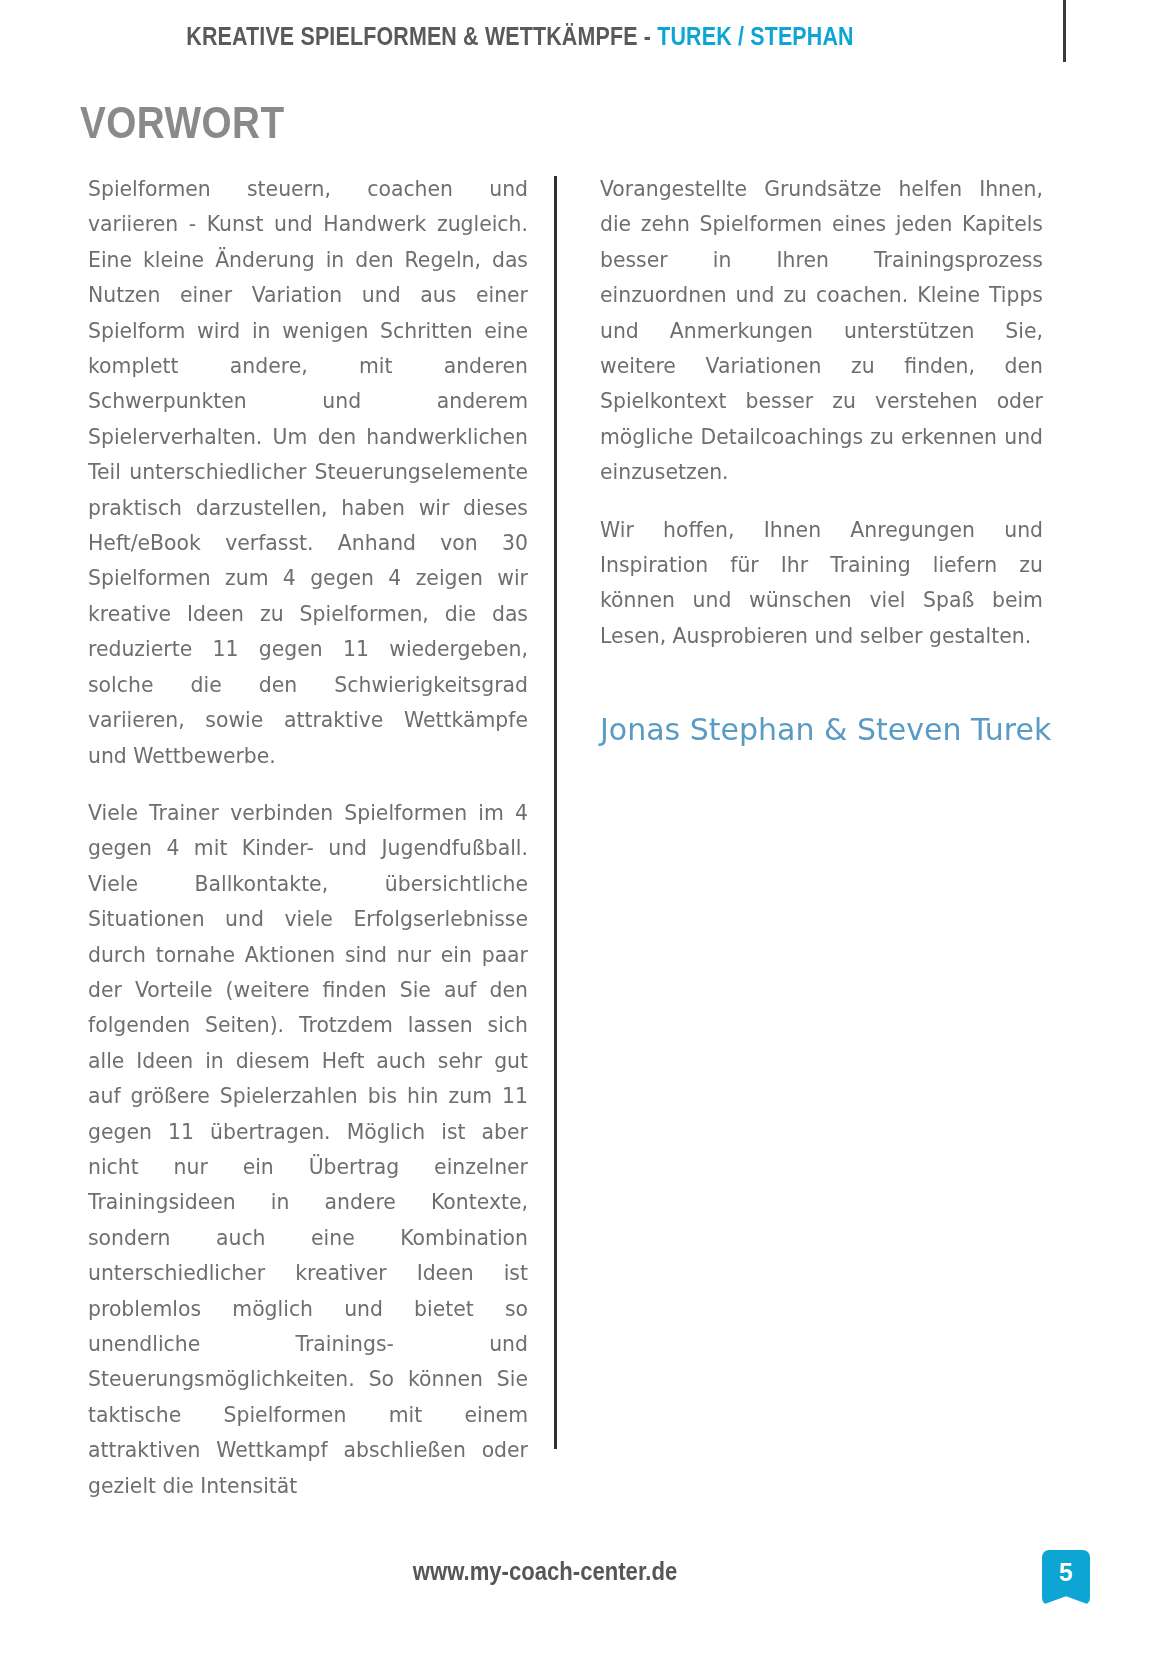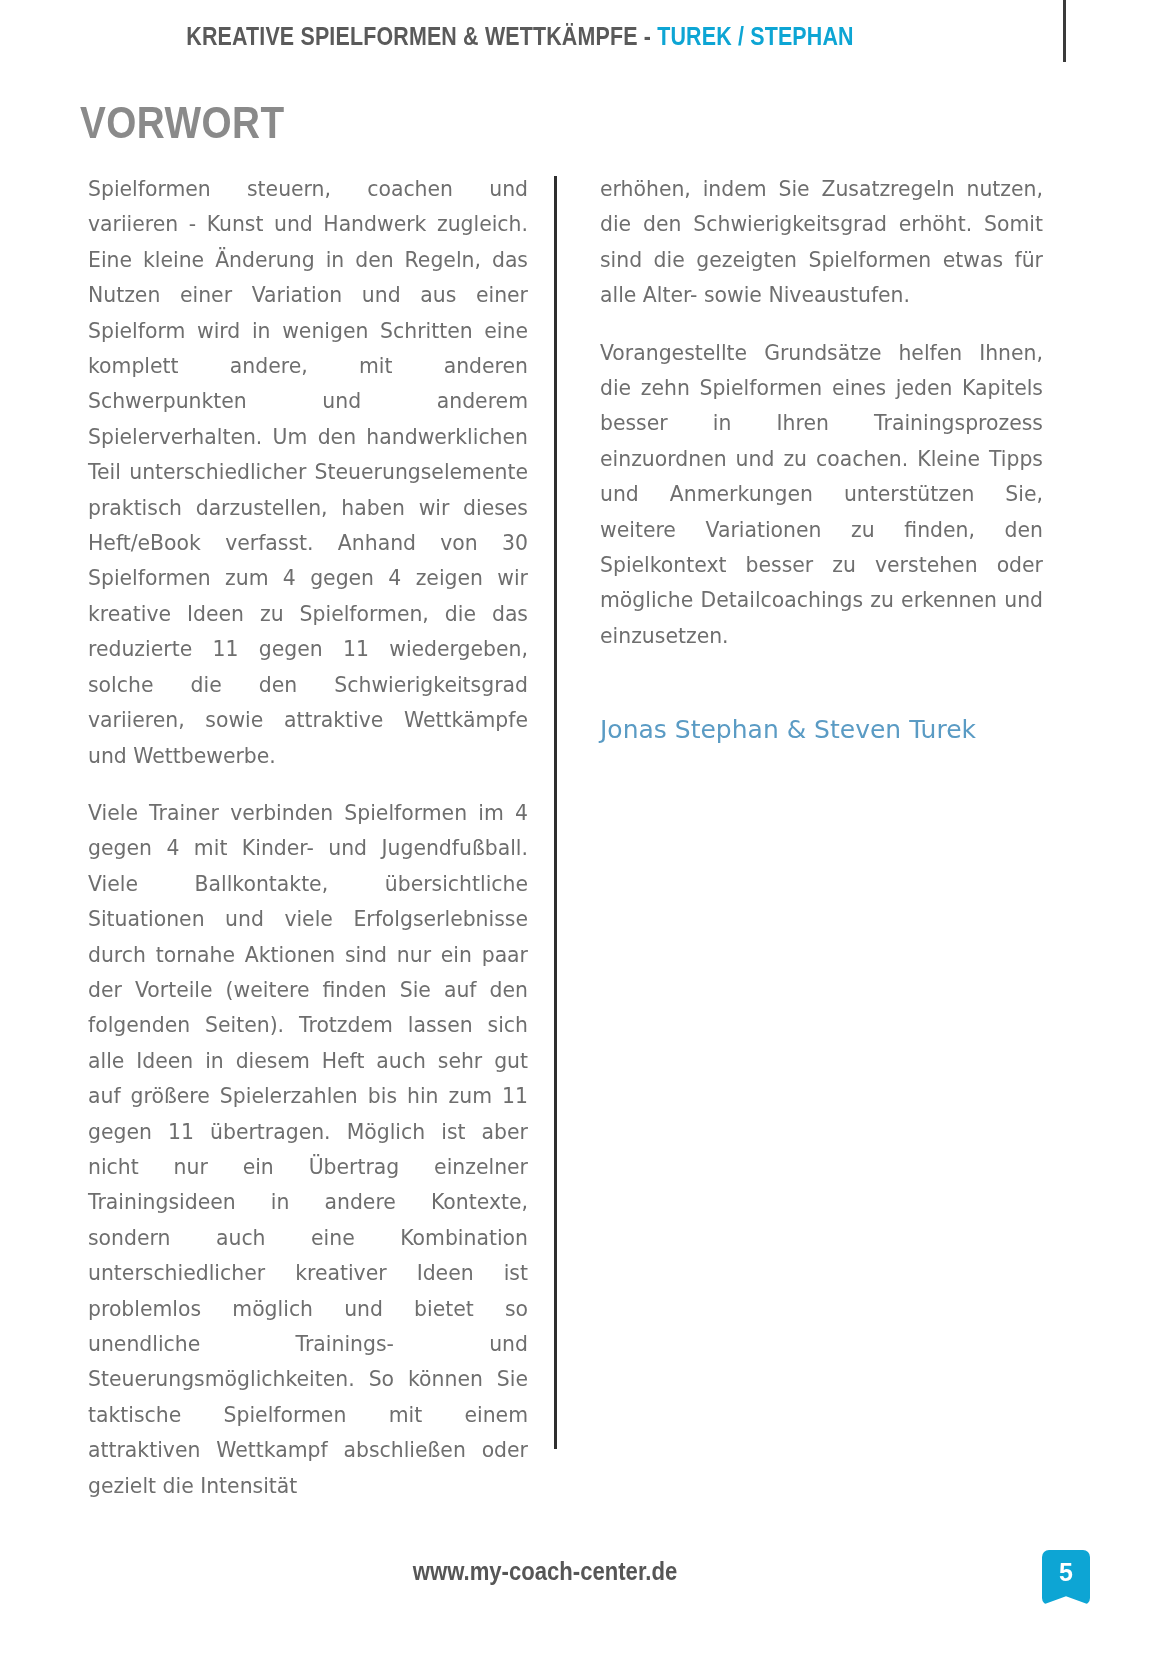--- a/index.html
+++ b/index.html
@@ -97,21 +97,21 @@
     text-align: justify;
     text-justify: inter-word;
     hyphens: none;
     -webkit-hyphens: none;
   }
   .para:last-child { margin-bottom: 0; }
 
   .signature {
     margin: 60px 0 8px 0;
     font-family: "DejaVu Sans", sans-serif;
-    font-size: 25px;
+    font-size: 30px;
     line-height: 32px;
     color: #5a9bc4;
     text-align: left;
     white-space: nowrap;
   }
 
   
   .page-footer {
     position: absolute;
     left: 0;
@@ -167,22 +167,22 @@
 <div class="col-divider"></div>
 
 <div class="columns">
 
   <div class="col col-left">
     <p class="para">Spielformen steuern, coachen und variieren - Kunst und Handwerk zugleich. Eine kleine Änderung in den Regeln, das Nutzen einer Variation und aus einer Spielform wird in wenigen Schritten eine komplett andere, mit anderen Schwerpunkten und anderem Spielerverhalten. Um den handwerklichen Teil unterschiedlicher Steuerungselemente praktisch darzustellen, haben wir dieses Heft/eBook verfasst. Anhand von 30 Spielformen zum 4 gegen 4 zeigen wir kreative Ideen zu Spielformen, die das reduzierte 11 gegen 11 wiedergeben, solche die den Schwierigkeitsgrad variieren, sowie attraktive Wettkämpfe und Wettbewerbe.</p>
     <p class="para">Viele Trainer verbinden Spielformen im 4 gegen 4 mit Kinder- und Jugendfußball. Viele Ballkontakte, übersichtliche Situationen und viele Erfolgserlebnisse durch tornahe Aktionen sind nur ein paar der Vorteile (weitere finden Sie auf den folgenden Seiten). Trotzdem lassen sich alle Ideen in diesem Heft auch sehr gut auf größere Spielerzahlen bis hin zum 11 gegen 11 übertragen. Möglich ist aber nicht nur ein Übertrag einzelner Trainingsideen in andere Kontexte, sondern auch eine Kombination unterschiedlicher kreativer Ideen ist problemlos möglich und bietet so unendliche Trainings- und Steuerungsmöglichkeiten. So können Sie taktische Spielformen mit einem attraktiven Wettkampf abschließen oder gezielt die Intensität</p>
   </div>
 
   <div class="col col-right">
-    <p class="para">erhöhen, indem Sie Zusatzregeln nutzen, die den Schwierigkeitsgrad erhöht. Somit sind die gezeigten Spielformen etwas für alle Alter- sowie Niveaustufen.</p>
     <p class="para">Vorangestellte Grundsätze helfen Ihnen, die zehn Spielformen eines jeden Kapitels besser in Ihren Trainingsprozess einzuordnen und zu coachen. Kleine Tipps und Anmerkungen unterstützen Sie, weitere Variationen zu finden, den Spielkontext besser zu verstehen oder mögliche Detailcoachings zu erkennen und einzusetzen.</p>
+    <p class="para">Wir hoffen, Ihnen Anregungen und Inspiration für Ihr Training liefern zu können und wünschen viel Spaß beim Lesen, Ausprobieren und selber gestalten.</p>
     <p class="signature">Jonas Stephan &amp; Steven Turek</p>
   </div>
 
 </div>
 
 <div class="page-footer">
   <div class="footer-url">www.my-coach-center.de</div>
   <div class="page-badge">
     <span>5</span>
   </div>

